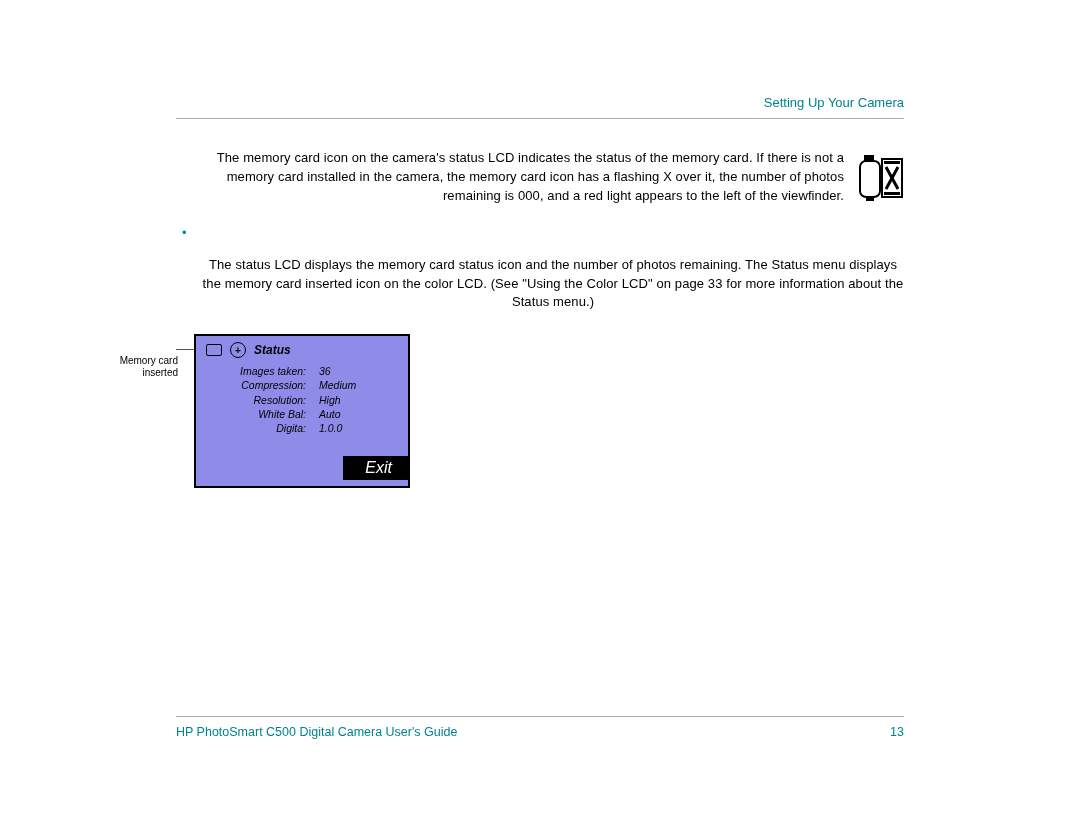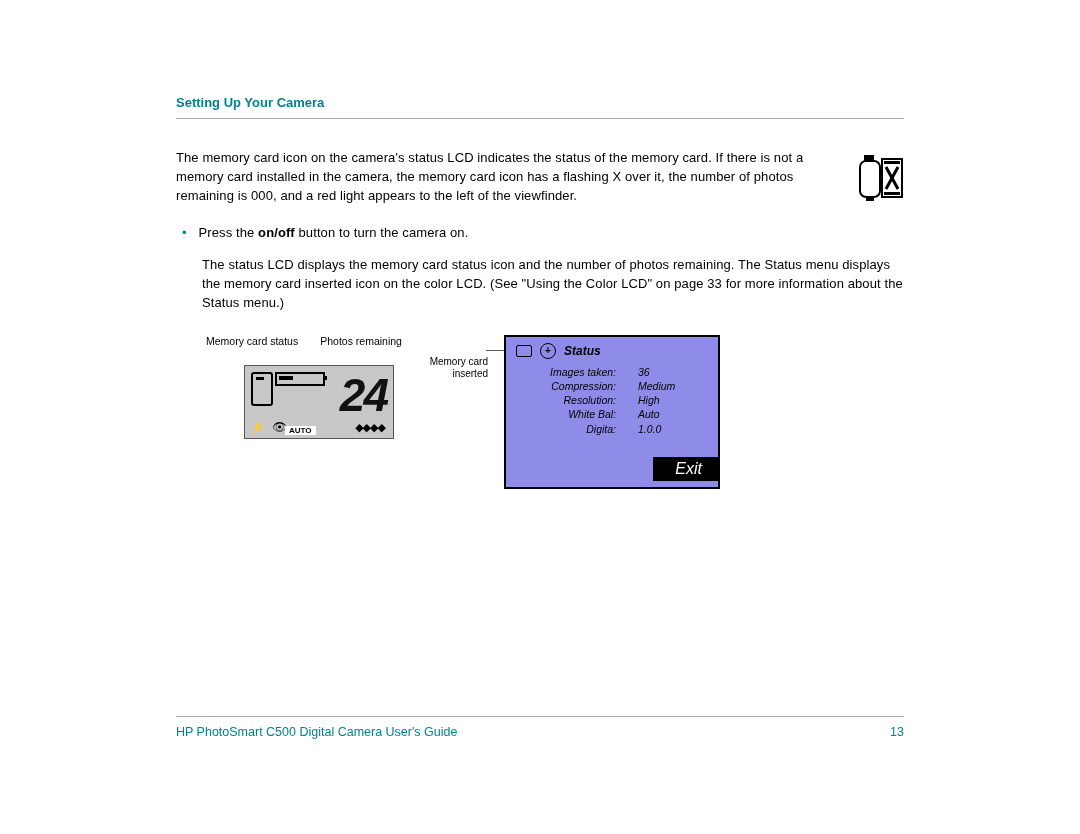--- a/index.html
+++ b/index.html
@@ -13,41 +13,42 @@
     height: 834px;
     position: relative;
   }
   .page {
     padding: 95px 176px 60px 176px;
     position: relative;
     height: 100%;
     box-sizing: border-box;
   }
   .header-right {
+    text-align: right;
     color: #00838f;
     font-size: 13px;
     margin-bottom: 8px;
-    font-weight: bold;
   }
   .hr-top {
     border: none;
     border-top: 1px solid #aaa;
     margin: 0 0 30px 0;
   }
   .title {
     color: #009688;
     font-size: 21px;
     font-weight: normal;
     margin: 0 0 18px 0;
     letter-spacing: 0.2px;
   }
   .body-text {
     line-height: 1.45;
     margin-bottom: 18px;
     letter-spacing: 0.1px;
+    text-align: right;
   }
   .body-text-wrap {
     display: flex;
     gap: 14px;
     align-items: flex-start;
   }
   .body-text-wrap .body-text {
     flex: 1;
   }
   .film-x-icon {
@@ -69,20 +70,21 @@
     letter-spacing: 0.1px;
   }
   .bold {
     font-weight: bold;
   }
   .sub-para {
     padding-left: 26px;
     line-height: 1.45;
     margin-bottom: 22px;
     letter-spacing: 0.1px;
+    text-align: center;
   }
   .diagrams {
     display: flex;
     gap: 55px;
     padding-left: 18px;
     align-items: flex-start;
   }
   .lcd-block {
     width: 255px;
   }
@@ -219,21 +221,21 @@
   }
   .color-lcd-lines {
     padding: 2px 0 0 42px;
     font-size: 10.5px;
     line-height: 1.35;
     font-style: italic;
     color: #000;
   }
   .color-lcd-lines .row {
     display: flex;
-    gap: 22px;
+    gap: 13px;
   }
   .color-lcd-lines .k { width: 68px; text-align:right; }
   .color-lcd-exit {
     position:absolute;
     bottom:6px;
     right:0;
     background:#000;
     color:#fff;
     padding:3px 16px 3px 22px;
     font-size:16px;
@@ -277,45 +279,25 @@
         <rect x="26" y="8" width="16" height="3" fill="#000"></rect>
         <rect x="26" y="39" width="16" height="3" fill="#000"></rect>
         <line x1="28" y1="14" x2="40" y2="36" stroke="#000" stroke-width="3"></line>
         <line x1="40" y1="14" x2="28" y2="36" stroke="#000" stroke-width="3"></line>
       </svg>
     </div>
   </div>
 
   <div class="bullet-row">
     <span class="bullet-dot">•</span>
-    <span class="bullet-content">
-      <span>Press the </span><span class="bold">on/off</span><span> button to turn the camera on.</span>
-    </span>
   </div>
 
   <div class="sub-para">The status LCD displays the memory card status icon and the number of photos remaining. The Status menu displays the memory card inserted icon on the color LCD. (See "Using the Color LCD" on page 33 for more information about the Status menu.)</div>
 
   <div class="diagrams">
-    <div class="lcd-block">
-      <div class="lcd-labels">
-        <span class="lbl1">Memory card status</span>
-        <span class="lbl2">Photos remaining</span>
-      </div>
-      <div class="lcd-panel">
-        <div class="lcd-card-icon"></div>
-        <div class="lcd-battery"></div>
-        <div class="lcd-number">24</div>
-        <div class="lcd-bottom">
-          <span class="flash">⚡</span>
-          <span class="eye">👁</span>
-        </div>
-        <div class="lcd-auto">AUTO</div>
-        <div class="lcd-diamonds">◆◆◆◆</div>
-      </div>
-    </div>
 
     <div class="color-lcd-block">
       <div class="color-lcd-label">Memory card inserted</div>
       <div class="leader-line"></div>
       <div class="color-lcd">
         <div class="color-lcd-top">
           <div class="card-mini"></div>
           <div class="plus-circ">+</div>
           <span class="status-lbl">Status</span>
         </div>

